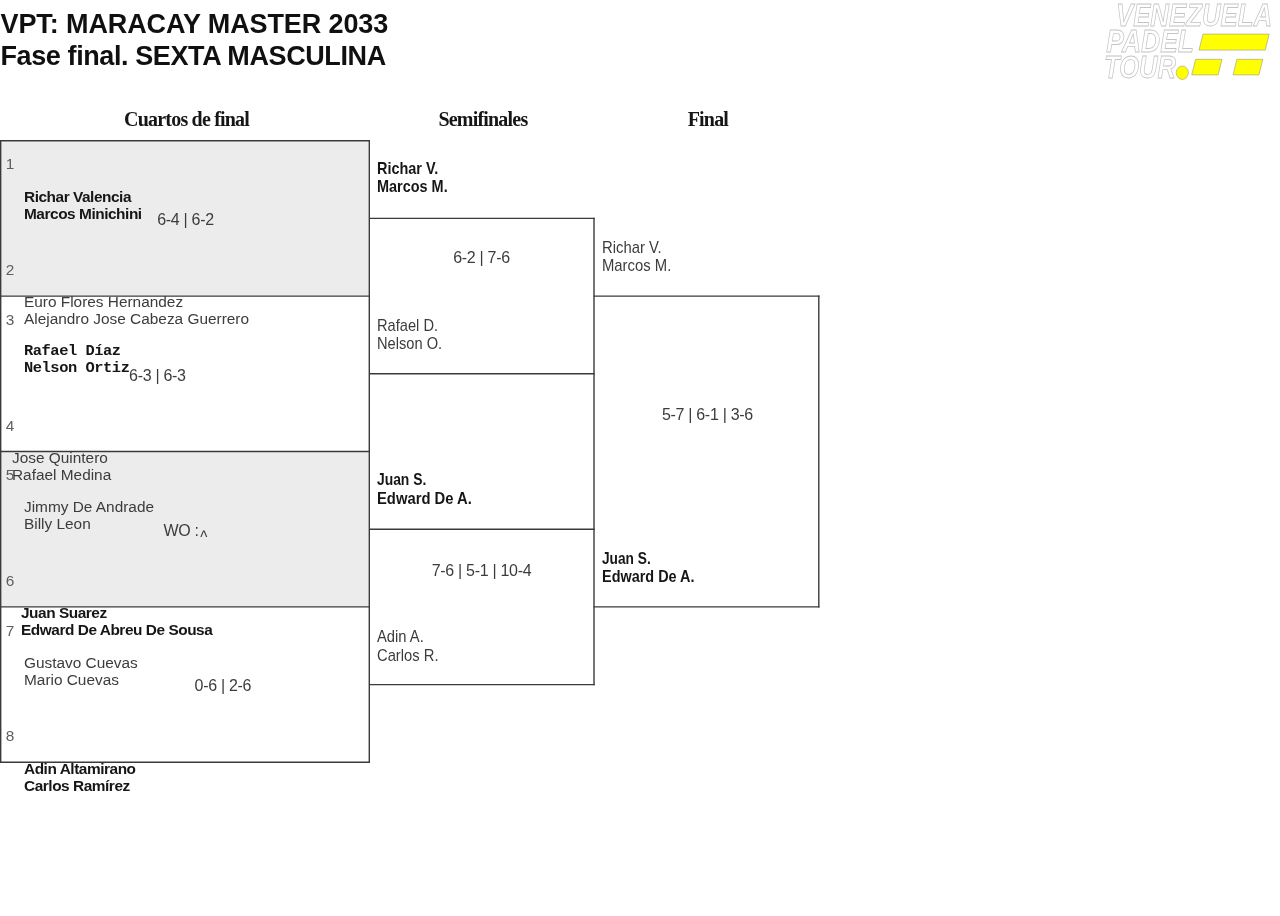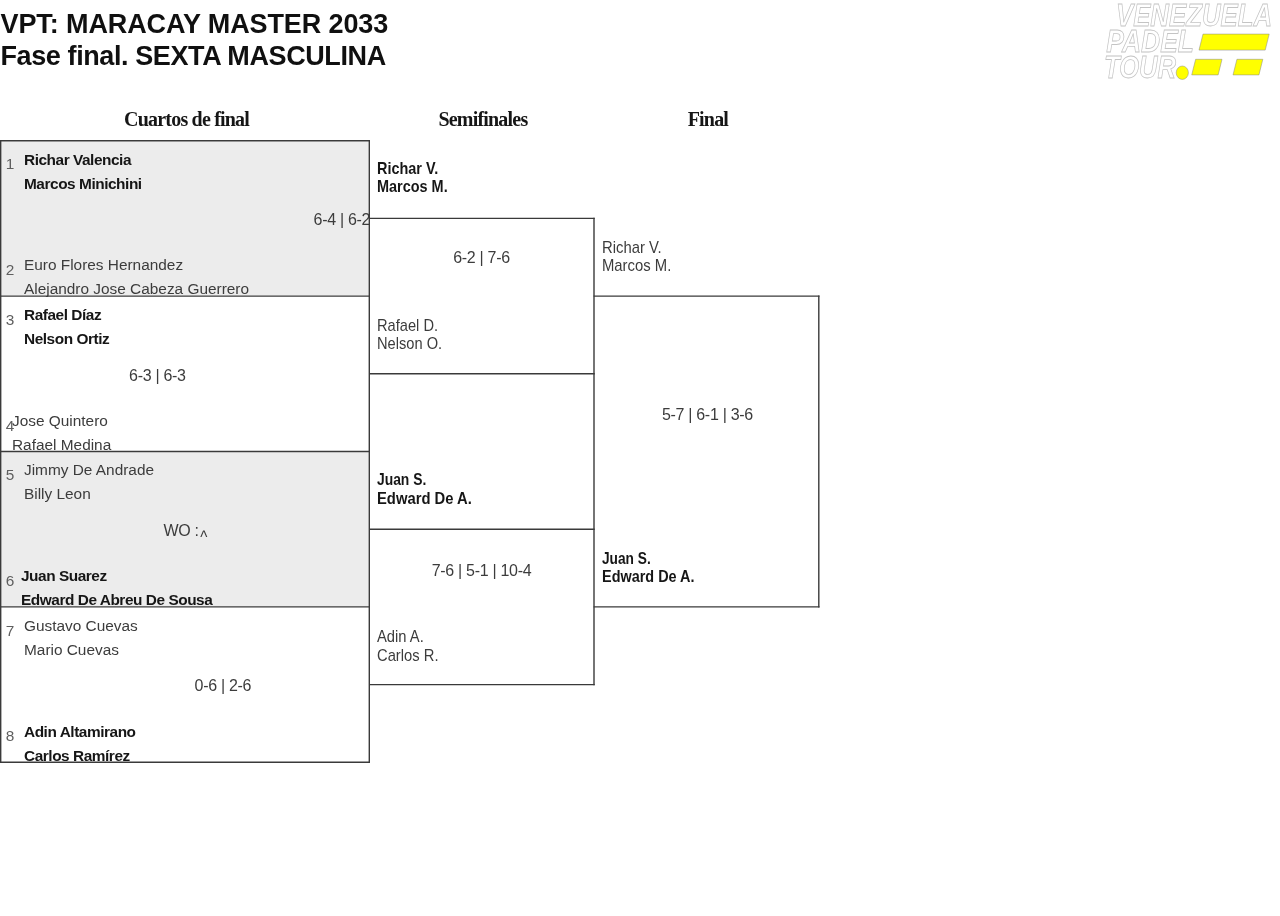--- a/index.html
+++ b/index.html
@@ -2,21 +2,21 @@
 <html><head>
 <meta charset="utf-8">
 <style>
   html,body{margin:0;padding:0;}
   body{width:1280px;height:916px;background:#fff;font-family:"Liberation Sans",sans-serif;position:relative;overflow:hidden;}
   .abs{position:absolute;white-space:nowrap;}
   .title{left:0.5px;top:7.5px;font-size:27px;line-height:32.2px;font-weight:700;color:#101010;}
   .t1{letter-spacing:-0.1px;}
   .t2{letter-spacing:-0.4px;}
   .hdr{font-size:20px;font-weight:700;color:#161616;text-align:center;top:109px;line-height:21px;letter-spacing:-0.8px;font-family:Liberation Serif, serif;}
-  .name{font-size:15.4px;line-height:24px;color:#3c3c3c;}
+  .name{font-size:15.4px;line-height:17px;color:#3c3c3c;margin-top:40px;}
   .name.w{font-weight:700;color:#161616;letter-spacing:-0.45px;}
   .bigname{font-size:17px;line-height:18.8px;color:#3c3c3c;transform-origin:0 0;}
   .bigname.w{font-weight:700;color:#161616;}
   .score{font-size:16px;line-height:18px;color:#3c3c3c;text-align:center;letter-spacing:-0.3px;}
   .seed{font-size:15.4px;color:#5f5f5f;text-align:center;width:20px;height:36.5px;display:flex;align-items:center;justify-content:center;}
 </style>
 </head>
 <body>
 <svg width="1280" height="916" style="position:absolute;left:0;top:0">
   <rect x="1.4" y="141.4" width="367.2" height="154" fill="#ececec"></rect>
@@ -52,26 +52,26 @@
 </svg>
 
 <div class="abs title"><span class="t1">VPT: MARACAY MASTER 2033</span><br><span class="t2">Fase final. SEXTA MASCULINA</span></div>
 
 <div class="abs hdr" style="left:1.95px;width:369.3px;">Cuartos de final</div>
 <div class="abs hdr" style="left:370.2px;width:225.4px;">Semifinales</div>
 <div class="abs hdr" style="left:595.3px;width:225.2px;">Final</div>
 
 <div class="abs seed" style="left:0;top:146.1px;">1</div>
 <div class="abs name w" style="left:24px;top:147.5px;">Richar Valencia<br>Marcos Minichini</div>
-<div class="abs score" style="left:0.9px;width:369.3px;top:211.1px;text-align:right;">6-4 | 6-2</div>
+<div class="abs score" style="left:0.9px;width:369.3px;top:211.1px;">6-4 | 6-2</div>
 <div class="abs seed" style="left:0;top:251.9px;">2</div>
 <div class="abs name" style="left:24px;top:253.3px;">Euro Flores Hernandez<br>Alejandro Jose Cabeza Guerrero</div>
 
 <div class="abs seed" style="left:0;top:301.5px;">3</div>
-<div class="abs name w" style="left:24px;top:302.9px;">Rafael Díaz<br>Nelson Ortiz</div>
+<div class="abs name w" style="left:24px;top:302.9px;font-family:Liberation Mono, monospace;">Rafael Díaz<br>Nelson Ortiz</div>
 <div class="abs score" style="left:0.9px;width:313px;top:366.5px;">6-3 | 6-3</div>
 <div class="abs seed" style="left:0;top:407.3px;">4</div>
 <div class="abs name" style="left:12px;top:408.7px;">Jose Quintero<br>Rafael Medina</div>
 
 <div class="abs seed" style="left:0;top:456.9px;">5</div>
 <div class="abs name" style="left:24px;top:458.3px;">Jimmy De Andrade<br>Billy Leon</div>
 <div class="abs score" style="left:0.9px;width:369.3px;top:521.9px;">WO : <span style="display:inline-block;margin-left:-2.5px;transform:translateY(6.3px) scale(0.95,1.2);">^</span></div>
 <div class="abs seed" style="left:0;top:562.7px;">6</div>
 <div class="abs name w" style="left:21px;top:564.1px;">Juan Suarez<br>Edward De Abreu De Sousa</div>
 

